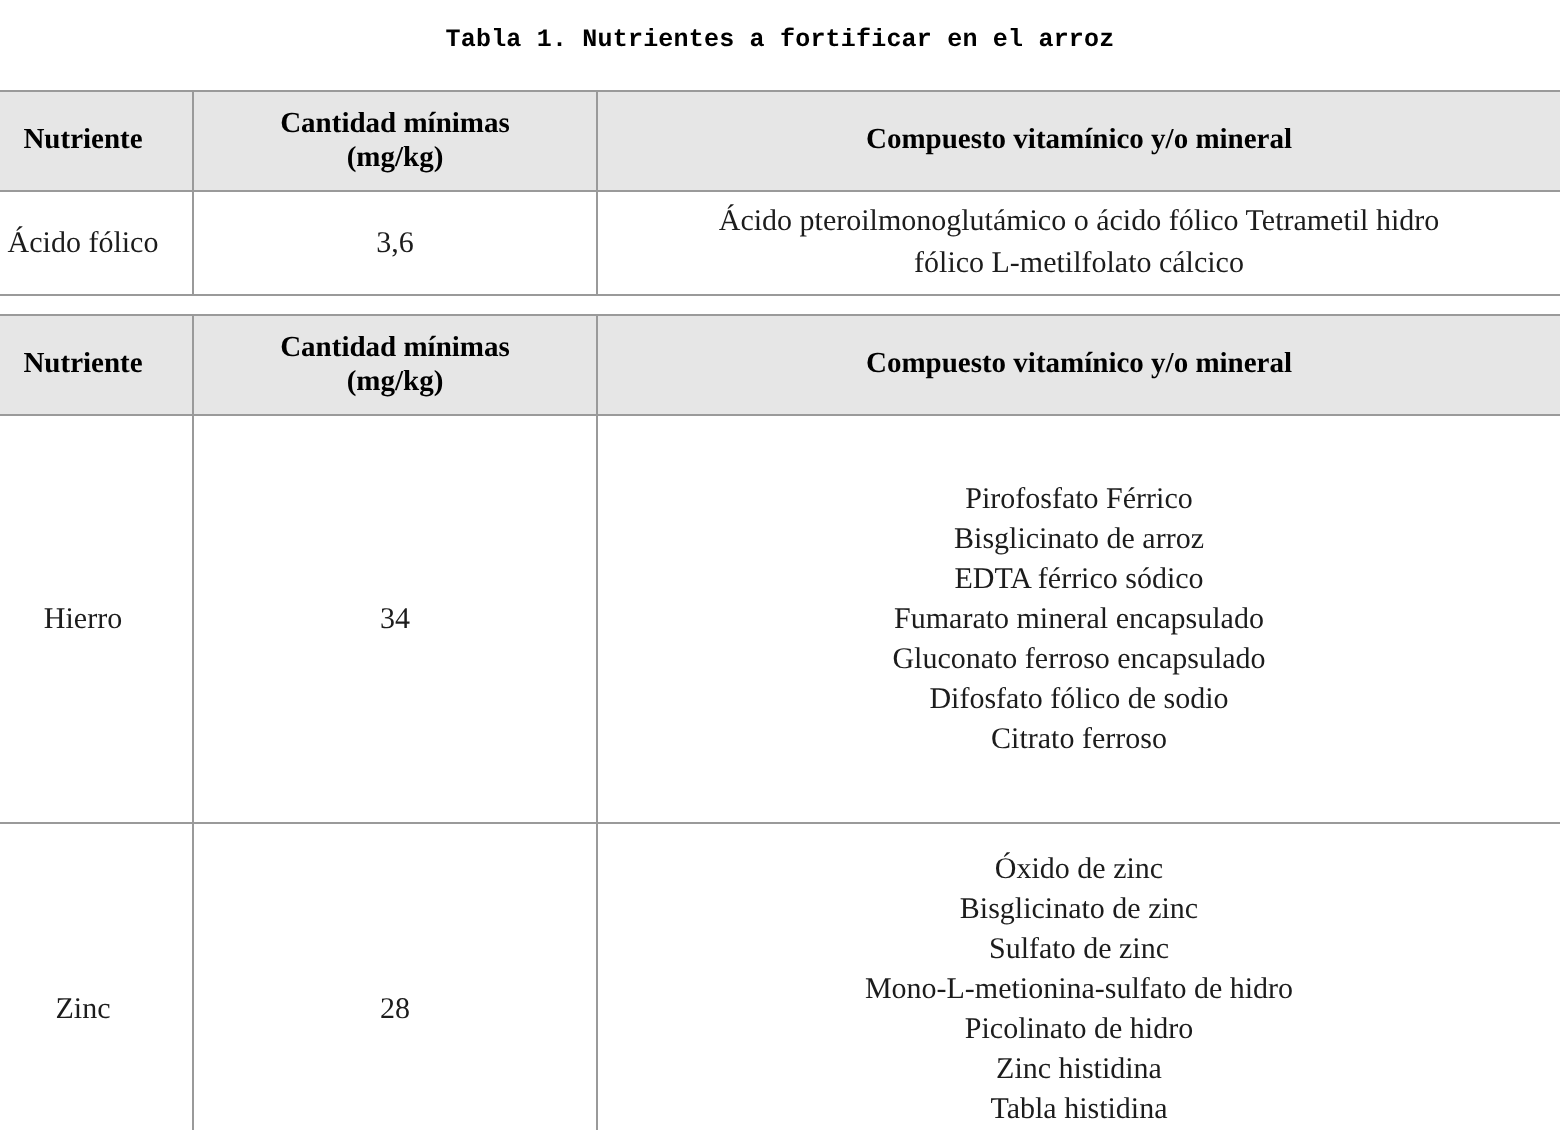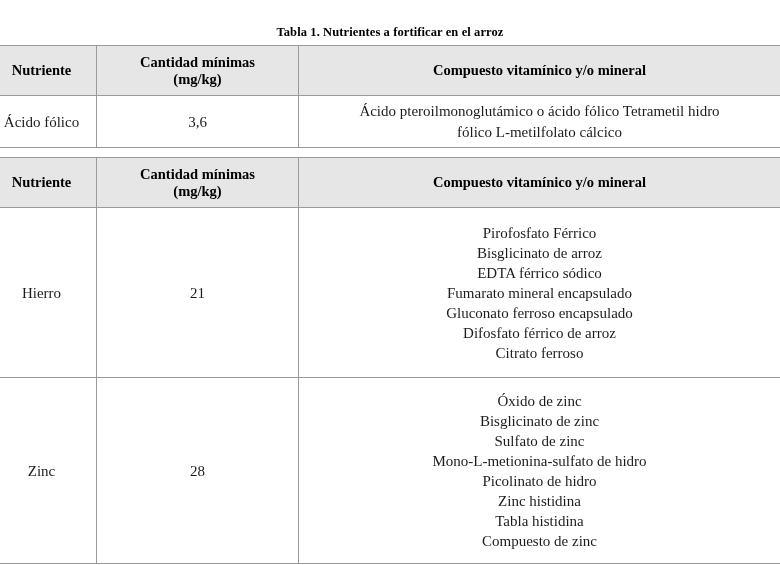--- a/index.html
+++ b/index.html
@@ -11,26 +11,26 @@
     height: 565px;
     background: #ffffff;
     font-family: "Liberation Serif", serif;
     color: #1a1a1a;
     overflow: hidden;
     position: relative;
   }
 
   
   .doc-title {
-    font-family: Liberation Serif, serif;
+    font-family: Liberation Mono, monospace;
     font-weight: bold;
     font-size: 12.5px;
     text-align: center;
     color: #000000;
-    padding-top: 25px;
+    padding-top: 13px;
     padding-bottom: 0;
     letter-spacing: 0.1px;
     line-height: 14px;
   }
 
   
   .tbl-wrap {
     position: absolute;
     left: -14px;              
     width: 794px;
@@ -83,21 +83,21 @@
   tbody td.cell-amount {
     vertical-align: middle;
   }
   tbody td.cell-compound {
     vertical-align: middle;
     padding-left: 10px;
     padding-right: 10px;
   }
 
   .row-folic td      { height: 52px; }
-  .row-iron  td      { height: 170px; margin-top: 32px; }
+  .row-iron  td      { height: 204px; margin-top: 32px; }
   .row-zinc  td      { height: 186px; }
 
   .compound-line {
     display: block;
     white-space: nowrap;
   }
   .compound-para {
     display: block;
     line-height: 21px;
   }
@@ -151,28 +151,28 @@
           <span>Cantidad mínimas</span><br>
           <span>(mg/kg)</span>
         </th>
         <th>Compuesto vitamínico y/o mineral</th>
       </tr>
     </thead>
     <tbody>
 
       <tr class="row-iron">
         <td class="cell-nutrient">Hierro</td>
-        <td class="cell-amount">21</td>
+        <td class="cell-amount">34</td>
         <td class="cell-compound">
           <span class="compound-line">Pirofosfato Férrico</span>
           <span class="compound-line">Bisglicinato de arroz</span>
           <span class="compound-line">EDTA férrico sódico</span>
           <span class="compound-line">Fumarato mineral encapsulado</span>
           <span class="compound-line">Gluconato ferroso encapsulado</span>
-          <span class="compound-line">Difosfato férrico de arroz</span>
+          <span class="compound-line">Difosfato fólico de sodio</span>
           <span class="compound-line">Citrato ferroso</span>
         </td>
       </tr>
 
       <tr class="row-zinc">
         <td class="cell-nutrient">Zinc</td>
         <td class="cell-amount">28</td>
         <td class="cell-compound">
           <span class="compound-line">Óxido de zinc</span>
           <span class="compound-line">Bisglicinato de zinc</span>

